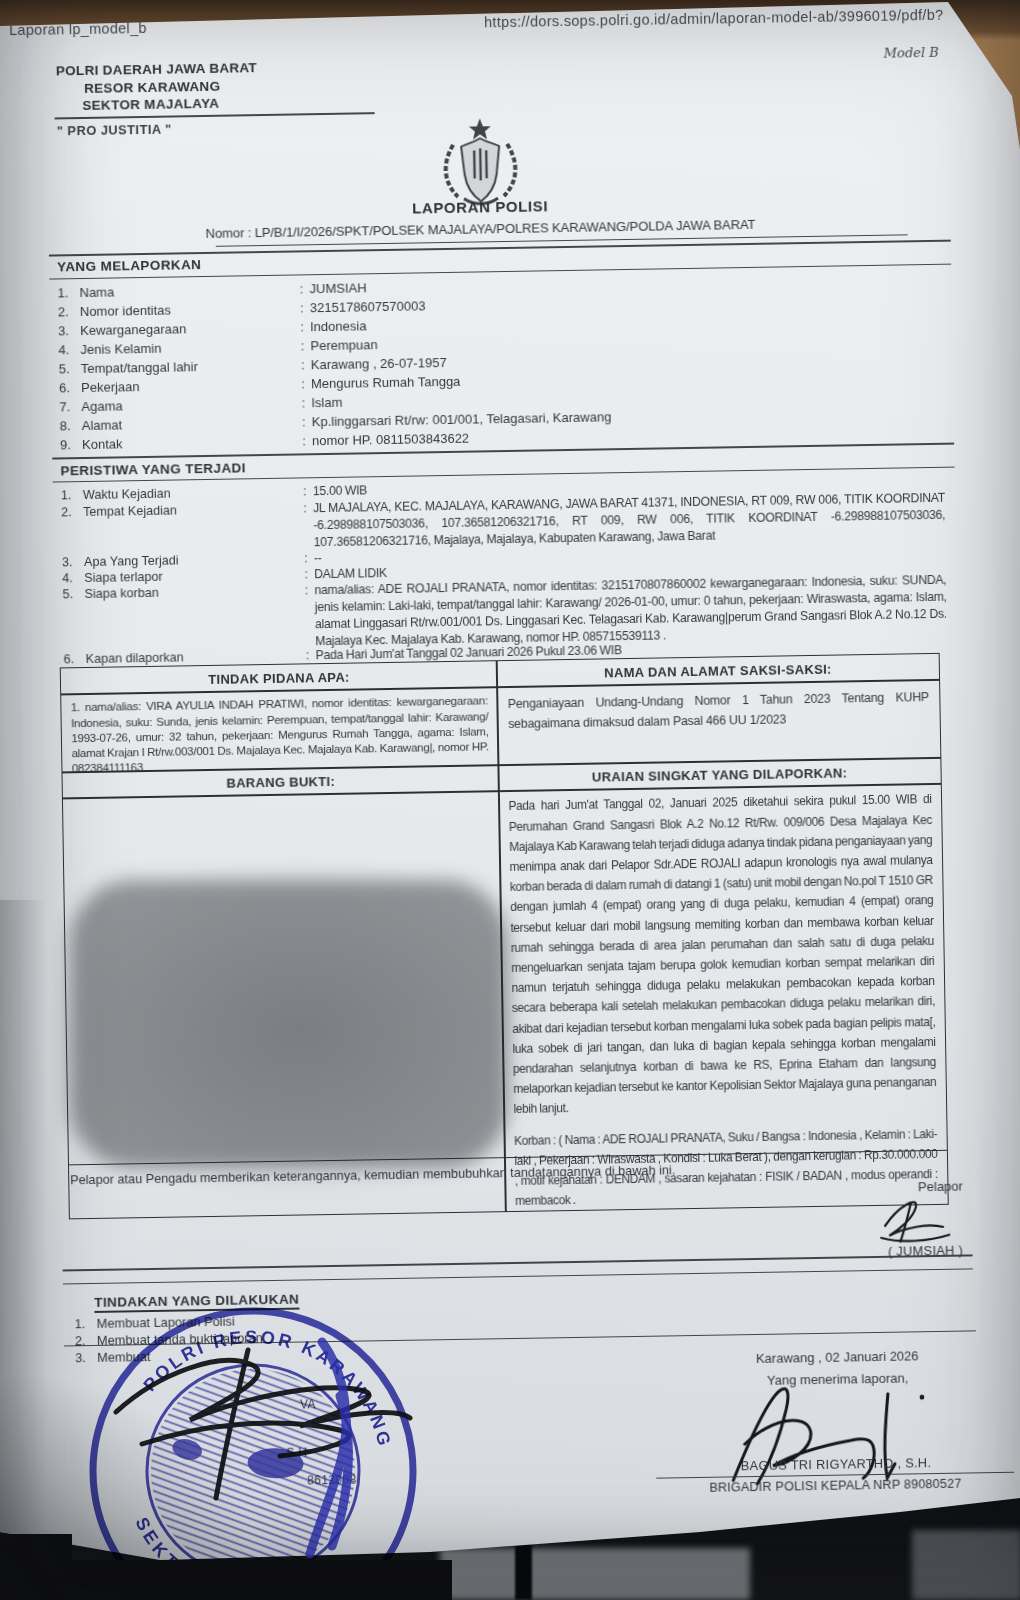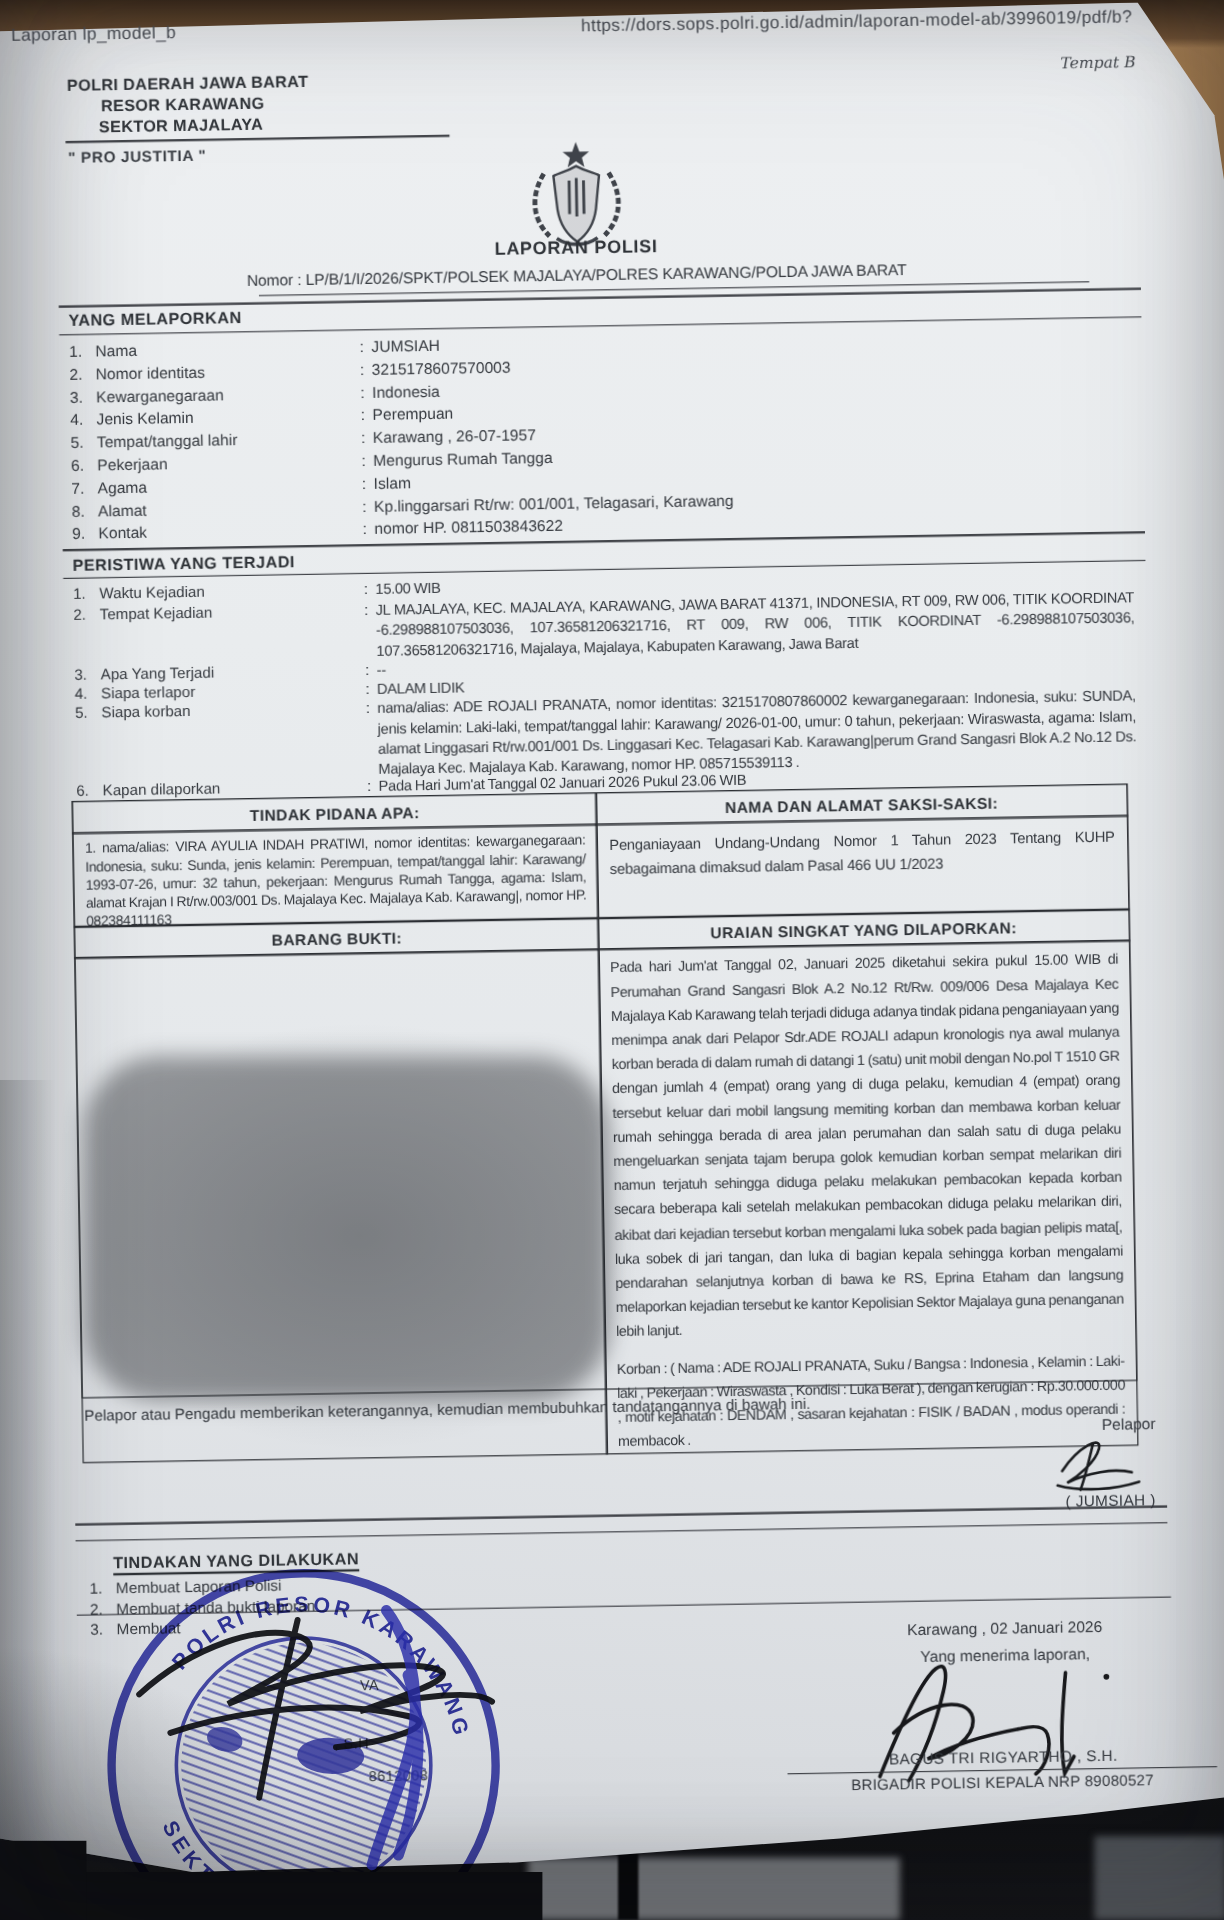--- a/index.html
+++ b/index.html
@@ -76,21 +76,21 @@
 
 <div class="paper">
   <div class="edgeL"></div>
   <div class="cornerBL"></div>
 </div>
 
 <div class="content">
 
   <div class="abs meta" style="left:22px;top:14px">Laporan lp_model_b</div>
   <div class="abs meta" style="left:497px;top:14px">https://dors.sops.polri.go.id/admin/laporan-model-ab/3996019/pdf/b?</div>
-  <div class="abs" style="left:896px;top:52px;font-family:'DejaVu Serif',serif;font-style:italic;font-size:13px;color:#44484e">Tempat B</div>
+  <div class="abs" style="left:896px;top:52px;font-family:'DejaVu Serif',serif;font-style:italic;font-size:13px;color:#44484e">Model B</div>
 
   <div class="abs orgline" style="left:68px;top:56px">POLRI DAERAH JAWA BARAT</div>
   <div class="abs orgline" style="left:96px;top:74px">RESOR KARAWANG</div>
   <div class="abs orgline" style="left:94px;top:91px">SEKTOR MAJALAYA</div>
   <div class="hr" style="left:66px;top:110px;width:320px"></div>
   <div class="abs motto" style="left:68px;top:116px">" PRO JUSTITIA "</div>
 
   <svg class="abs" style="left:444px;top:116px" width="94" height="92" viewBox="0 0 94 92">
     <g stroke="#3f434a" fill="none" stroke-width="2">
       <polygon points="47,2 50,10 58,10 52,15 54,23 47,18 40,23 42,15 36,10 44,10" fill="#3f434a" stroke="none"></polygon>

